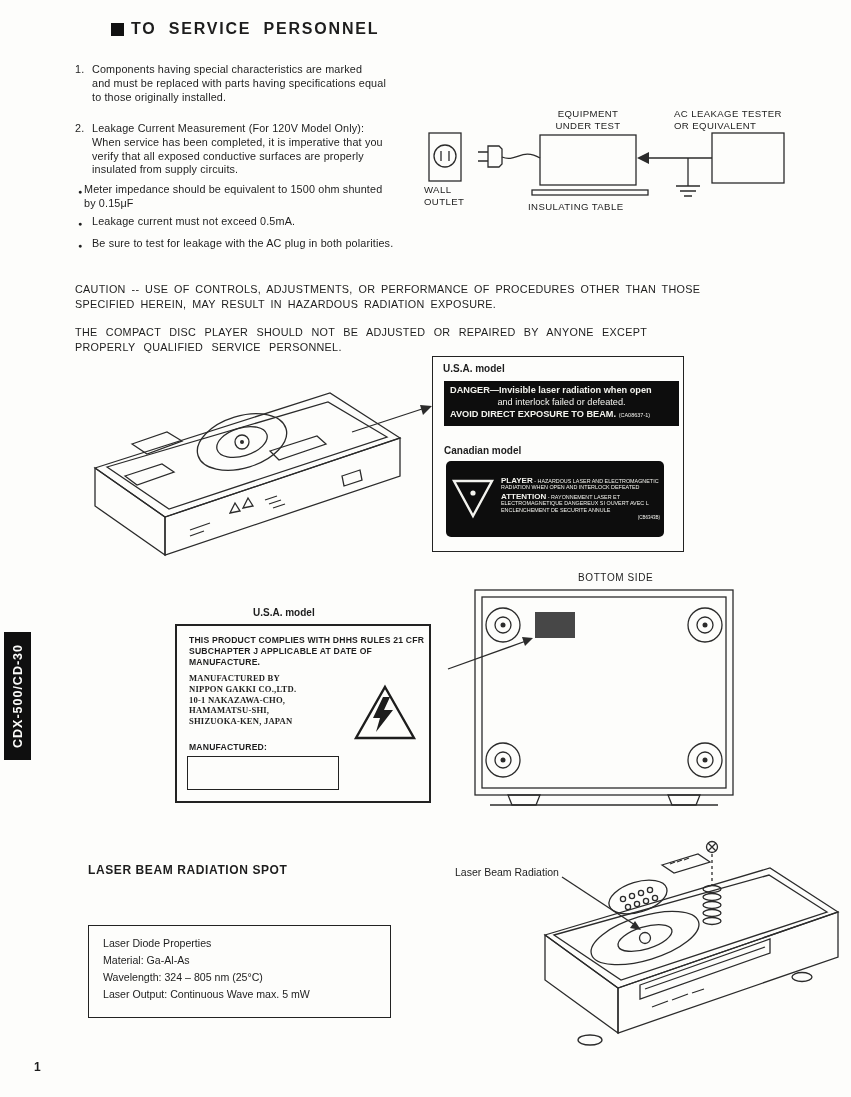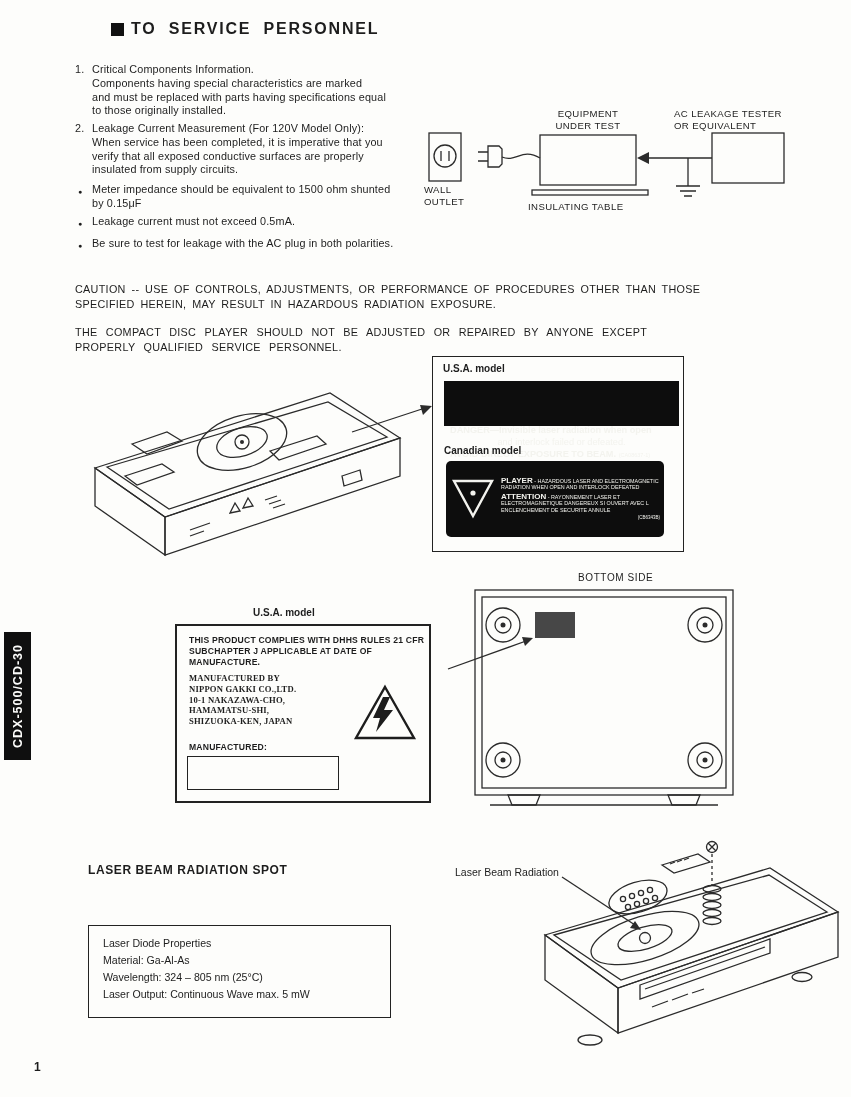--- a/index.html
+++ b/index.html
@@ -35,40 +35,39 @@
 <div class="page">
 
   <div class="a header-row" style="left:75px;top:20px;padding-left:36px;">
     <span class="sq"></span>
     <span class="title">TO SERVICE PERSONNEL</span>
   </div>
 
   <div class="a t" style="left:75px;top:63px;width:352px;">
     <span class="a" style="left:0;top:0;">1.</span>
     <div style="margin-left:17px;">
-      <div>Critical Components Information.</div>
       <div class="pre">Components having special characteristics are marked
 and must be replaced with parts having specifications equal
 to those originally installed.</div>
     </div>
   </div>
 
   <div class="a t" style="left:75px;top:122px;width:352px;">
     <span class="a" style="left:0;top:0;">2.</span>
     <div style="margin-left:17px;">
       <div>Leakage Current Measurement (For 120V Model Only):</div>
       <div class="pre">When service has been completed, it is imperative that you
 verify that all exposed conductive surfaces are properly
 insulated from supply circuits.</div>
     </div>
   </div>
 
   <div class="a t" style="left:78px;top:183px;width:352px;">
     <span class="a" style="left:0;top:2px;font-size:7px;">●</span>
-    <div class="pre" style="margin-left:14px;">Meter impedance should be equivalent to 1500 ohm shunted
+    <div class="pre" style="margin-left:6px;">Meter impedance should be equivalent to 1500 ohm shunted
 by 0.15μF</div>
   </div>
   <div class="a t" style="left:78px;top:215px;width:352px;">
     <span class="a" style="left:0;top:2px;font-size:7px;">●</span>
     <div class="pre" style="margin-left:14px;">Leakage current must not exceed 0.5mA.</div>
   </div>
   <div class="a t" style="left:78px;top:237px;width:360px;">
     <span class="a" style="left:0;top:2px;font-size:7px;">●</span>
     <div class="pre" style="margin-left:14px;">Be sure to test for leakage with the AC plug in both polarities.</div>
   </div>
@@ -107,21 +106,21 @@
 
   <div class="a t pre cap" style="left:75px;top:282px;width:710px;line-height:15px;word-spacing:2.5px;">CAUTION -- USE OF CONTROLS, ADJUSTMENTS, OR PERFORMANCE OF PROCEDURES OTHER THAN THOSE
 SPECIFIED HEREIN, MAY RESULT IN HAZARDOUS RADIATION EXPOSURE.</div>
   <div class="a t pre cap" style="left:75px;top:325px;width:710px;line-height:15px;word-spacing:5px;">THE COMPACT DISC PLAYER SHOULD NOT BE ADJUSTED OR REPAIRED BY ANYONE EXCEPT
 PROPERLY QUALIFIED SERVICE PERSONNEL.</div>
 
   <div class="a boxed" style="left:432px;top:356px;width:252px;height:196px;">
     <div class="a b" style="left:10px;top:6px;font-size:10px;">U.S.A. model</div>
 
     <div class="a blacklabel" style="left:11px;top:24px;width:235px;height:45px;padding:3px 6px;">
-      <div style="font-size:9.2px;line-height:12px;font-weight:bold;margin-top:40px;">DANGER—Invisible laser radiation when open</div>
+      <div style="font-size:9.2px;line-height:12px;font-weight:bold;">DANGER—Invisible laser radiation when open</div>
       <div style="font-size:9.2px;line-height:12px;text-align:center;">and interlock failed or defeated.</div>
       <div style="font-size:9.2px;line-height:12.5px;font-weight:bold;">
         <span>AVOID DIRECT EXPOSURE TO BEAM.</span>
         <span style="font-size:5.5px;font-weight:normal;">(CA08637-1)</span>
       </div>
     </div>
 
     <div class="a b" style="left:11px;top:88px;font-size:10px;">Canadian model</div>
 
     <div class="a blacklabel" style="left:13px;top:104px;width:218px;height:76px;border-radius:5px;display:flex;align-items:center;padding:4px;">

